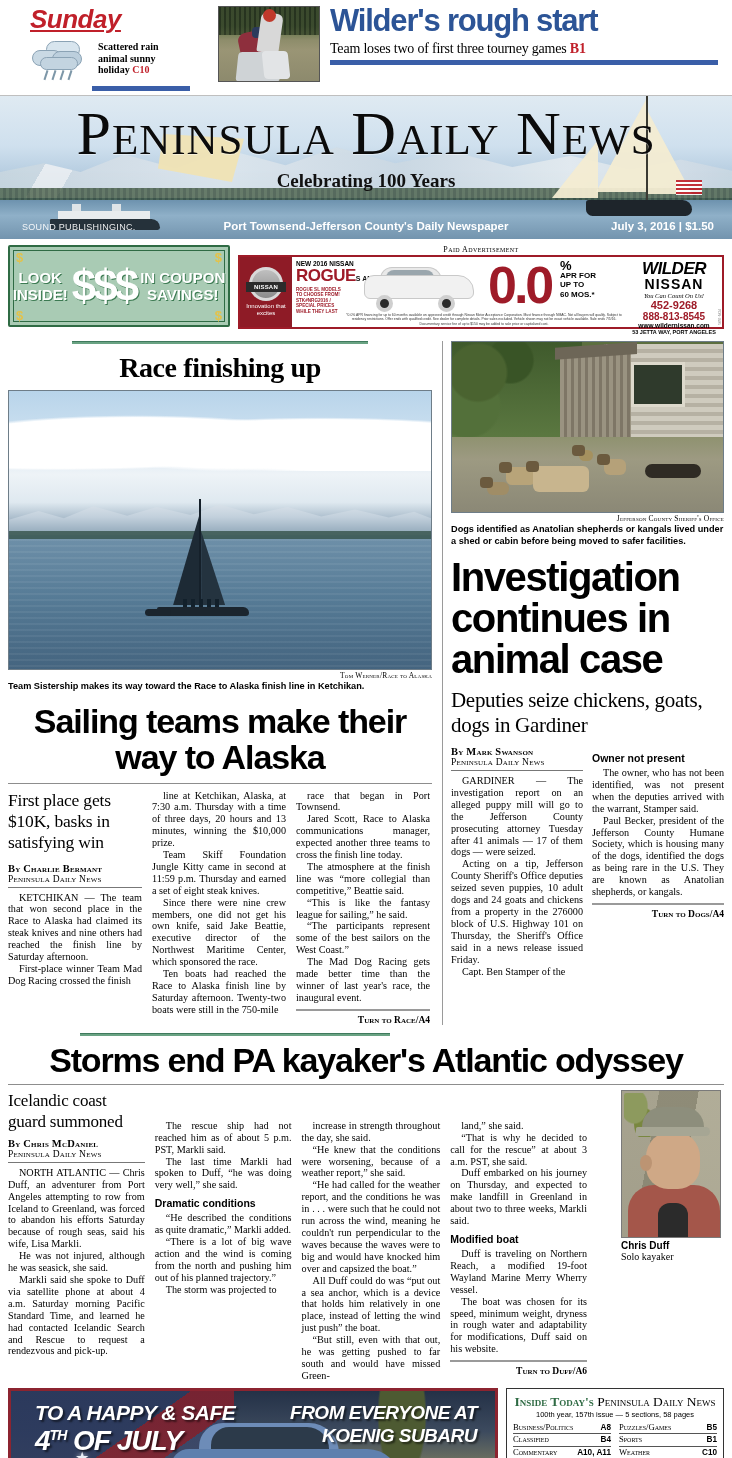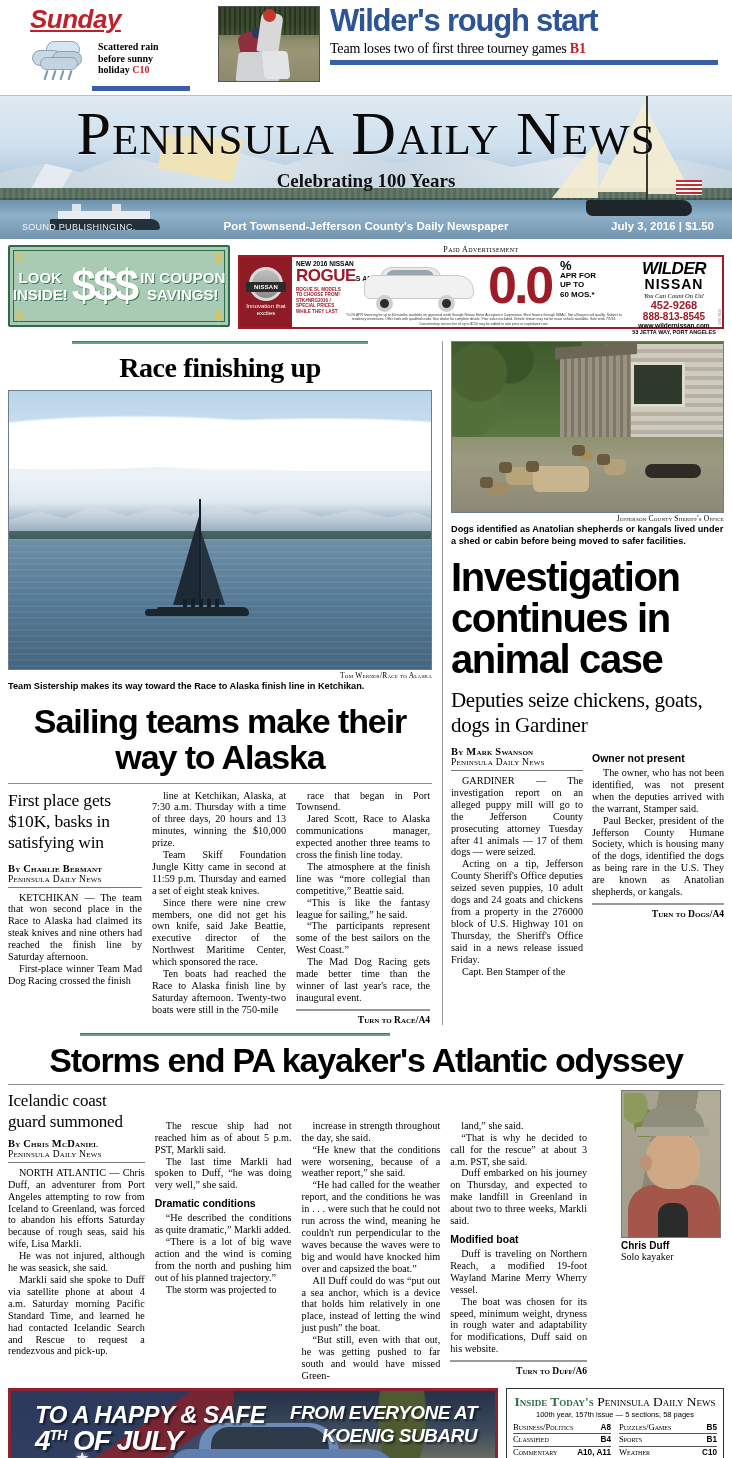--- a/index.html
+++ b/index.html
@@ -317,21 +317,21 @@
      background:linear-gradient(145deg, #2c3a5e 0 42%, #7d2230 42% 58%, #3a4668 58% 78%, #8d2631 78% 100%); opacity:.92;}
   .su-star { position:absolute; color:#e9eef5; font-size:22px; line-height:22px; text-shadow:0 0 5px rgba(255,255,255,.6);} .su-s2{left:64px;bottom:66px; font-size:16px;}
   .su-tree { position:absolute; right:12%; top:0; width:70px; height:120px;
      background:radial-gradient(ellipse at 50% 20%, #4d5a32 0 46%, transparent 50%),
                 linear-gradient(90deg, transparent 40%, #4b4233 40% 60%, transparent 60%); }
   .su-car { position:absolute; left:160px; bottom:28px; width:230px; height:84px; }
   .su-car .b { position:absolute; left:0; bottom:14px; width:230px; height:44px; background:#5f80ae; border-radius:18px 34px 10px 10px; }
   .su-car .r { position:absolute; left:28px; bottom:52px; width:140px; height:32px; background:#6d8cb8; border-radius:24px 30px 0 0; }
   .su-car .g { position:absolute; left:40px; bottom:56px; width:118px; height:24px; background:#2c3a4a; border-radius:18px 22px 0 0; }
   .su-t1 { position:absolute; left:24px; top:10px; font-family:"Liberation Sans",sans-serif; font-weight:bold;
-     font-style:italic; font-size:24px; color:#fff; text-shadow:2px 2px 2px rgba(0,0,0,.55); letter-spacing:-.5px;}
+     font-style:italic; font-size:21px; color:#fff; text-shadow:2px 2px 2px rgba(0,0,0,.55); letter-spacing:-.5px;}
   .su-t2 { position:absolute; left:24px; top:34px; font-family:"Liberation Sans",sans-serif; font-weight:bold;
      font-style:italic; font-size:28px; color:#fff; text-shadow:2px 2px 2px rgba(0,0,0,.55); letter-spacing:-1px;}
   .su-t2 sup { font-size:14px; }
   .su-t3 { position:absolute; right:18px; top:10px; text-align:right; font-family:"Liberation Sans",sans-serif;
      font-weight:bold; font-style:italic; font-size:19px; color:#fff; line-height:23px;
      text-shadow:2px 2px 2px rgba(0,0,0,.55); letter-spacing:-.5px;}
 
   .index { width:218px; border:1px solid #333; padding:5px 6px 4px 6px; height:150px; }
   .idx-title { text-align:center; font-family:"Liberation Serif",serif; font-variant:small-caps; font-size:13.5px; line-height:15px;}
   .idx-title b { color:#2f6b44; font-weight:bold; }
@@ -359,21 +359,21 @@
             <div class="cloud c4"></div>
           <div class="rain">
             <i style="left:2px"></i>
               <i style="left:10px"></i>
               <i style="left:18px"></i>
               <i style="left:26px"></i>
           </div>
         </div>
         <div class="wx-text">
           <div>Scattered rain</div>
-          <div>before sunny</div>
+          <div>animal sunny</div>
           <div><span>holiday</span>
                <span class="pg">C10</span></div>
         </div>
       </div>
       <div class="blue-rule" style="margin-left:62px;"></div>
     </div>
 
     <div class="sb-photo">
       <div class="field"></div>
         <div class="fence"></div>

